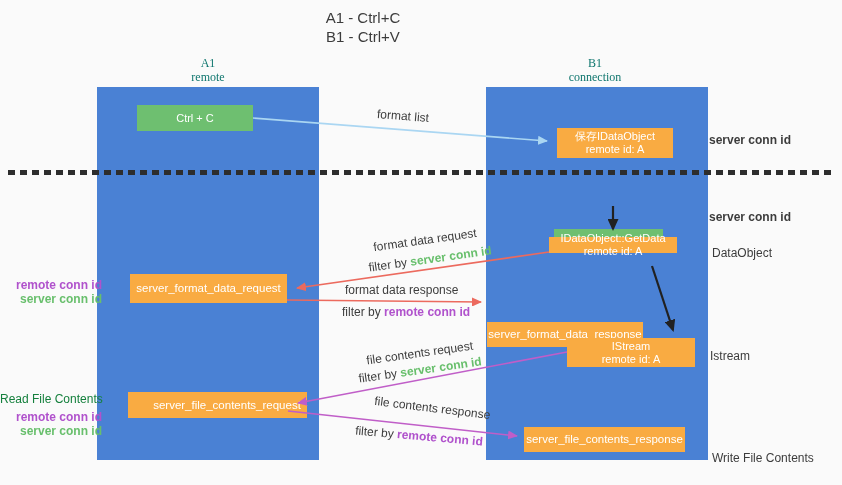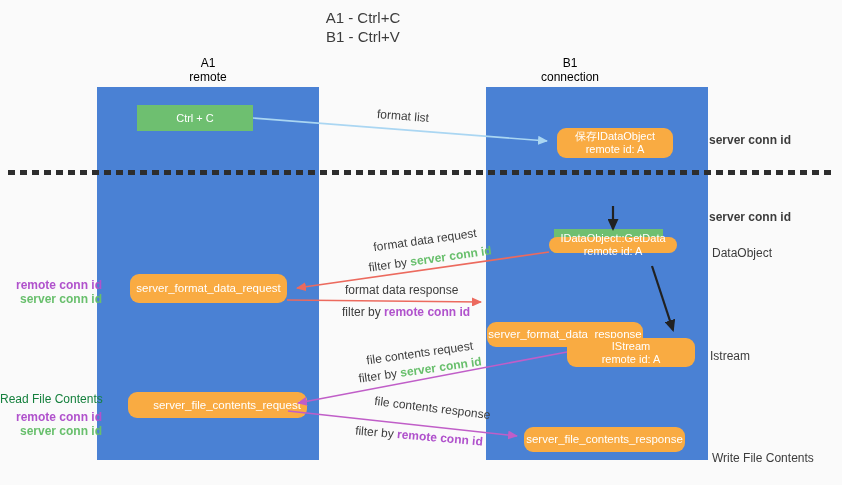--- a/index.html
+++ b/index.html
@@ -3,36 +3,36 @@
 <meta charset="utf-8">
 <style>
   html,body { margin:0; padding:0; }
   body { font-family: "Liberation Sans", sans-serif; background:#fafafa; }
   .stage { position:relative; width:842px; height:485px; background:#fafafa; overflow:hidden; }
 
   .title { position:absolute; top:8px; left:0; width:726px; text-align:center;
            font-size:15px; color:#3c3c3c; line-height:19px; }
 
   .col-header { position:absolute; width:140px; text-align:center; font-size:12px;
-                color:#000000; line-height:14px; }
+                color:#0f766e; line-height:14px;font-family:Liberation Serif, serif; }
   .col-header.a1 { left:138px; top:56px; }
-  .col-header.b1 { left:500px; top:56px; }
+  .col-header.b1 { left:525px; top:56px; }
 
   .col-rect { position:absolute; top:87px; width:222px; height:373px; background:#4a81d4; }
   .col-rect.a1 { left:97px; }
   .col-rect.b1 { left:486px; }
 
   .dotted-line { position:absolute; left:8px; top:170px; width:826px; height:5px; z-index:3;
     background:repeating-linear-gradient(to right, #2d2d2d 0 7px, transparent 7px 12px); }
 
   .node { position:absolute; z-index:4; display:flex; flex-direction:column;
           align-items:center; justify-content:center; color:#ffffff; text-align:left;
           font-size:11px; line-height:13px; }
   .node.green  { background:#6ebf70; }
-  .node.orange { background:#f9ab42;border-radius:9px; }
+  .node.orange { background:#f9ab42; }
 
   .n-ctrl-c   { left:137px; top:105px; width:116px; height:26px; }
   .n-save-ido { left:557px; top:128px; width:116px; height:30px; }
   .n-ctrl-v   { left:554px; top:181px; width:109px; height:24px;margin-top:48px; }
   .n-getdata  { left:549px; top:237px; width:128px; height:16px; }
   .n-sfdreq   { left:130px; top:274px; width:157px; height:29px; font-size:11.5px; }
   .n-sfdres   { left:487px; top:290px; width:156px; height:25px; font-size:11.5px;margin-top:32px; }
   .n-istream  { left:567px; top:338px; width:128px; height:29px; }
   .n-sfcreq   { left:128px; top:392px; width:160px; height:26px; font-size:11.5px;padding-left:19px; }
   .n-sfcres   { left:524px; top:427px; width:161px; height:25px; font-size:11.5px; }

